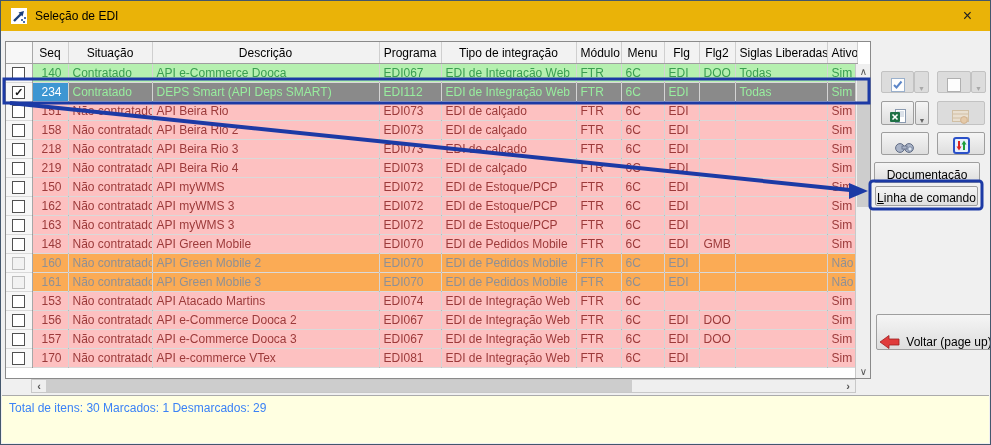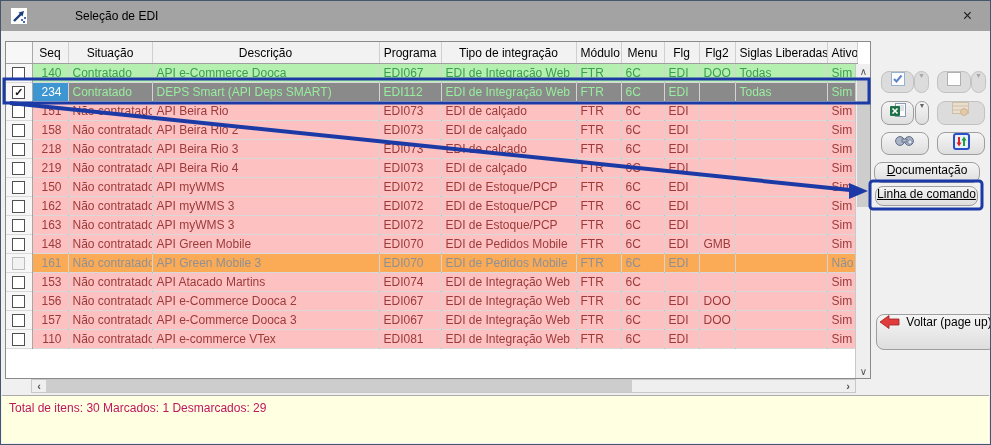--- a/index.html
+++ b/index.html
@@ -1,21 +1,21 @@
 <!DOCTYPE html>
 <html style="--annotation: #1c3aa5; --row-green-bg: #b6f0b0; --row-green-text: #3a9e50; --row-pink-bg: #fdc1c1; --row-pink-text: #9c3a3a; --row-orange-bg: #fbab55; --row-orange-text: #8f9095; --row-selected-bg: #8a8a8a; --row-selected-text: #98ee9e; --row-selected-seq-bg: #3d96d2; --status-bg: #ffffe1;"><head>
 <meta charset="utf-8">
 <style>
   * { margin:0; padding:0; box-sizing:border-box; }
   html,body { width:991px; height:445px; }
   body { font-family:"Liberation Sans", sans-serif; font-size:12px; background:#fff; }
   #window { position:relative; width:991px; height:445px; background:#f0f0f0; border:1px solid #44576d; overflow:hidden; }
 
   
-  #titlebar { position:absolute; left:0; top:0; width:100%; height:30px; background:#a3a3a3; display:flex; align-items:center; padding-left:10px;gap:40px; }
+  #titlebar { position:absolute; left:0; top:0; width:100%; height:30px; background:#eab308; display:flex; align-items:center; padding-left:10px; }
   #titlebar .title { margin-left:8px; color:#000; font-size:12px; }
   #close-btn { position:absolute; right:0; top:0; width:45px; height:30px; display:flex; align-items:center; justify-content:center; font-size:16px; color:#222; cursor:pointer; }
 
   
   #table-viewport { position:absolute; left:4px; top:40px; width:866px; height:338px; background:#fff; border:1px solid #8a8a8a; overflow:hidden; }
   table { border-collapse:collapse; table-layout:fixed; width:851px; }
   th { background:#f2f2f2; border-right:1px solid #cfcfcf; border-bottom:1px solid #9f9f9f; font-weight:normal; text-align:center; padding:3px 4px 2px 4px; height:21px; white-space:nowrap; overflow:hidden; }
   td { border-right:1px solid rgba(120,120,120,.32); border-bottom:1px solid rgba(120,120,120,.28); padding:2px 4px 1px 4px; height:19px; white-space:nowrap; overflow:hidden; }
   td.check-col, th.check-col { background:#f7f7f7; border-right:1px solid #a8a8a8; text-align:center; padding:1px; }
   .col-seq { text-align:right; padding-right:6px; }
@@ -30,24 +30,24 @@
 
   
   .vscroll { position:absolute; right:0; top:22px; width:15px; height:315px; background:#efefef; border-left:1px solid #c8c8c8; }
   .vscroll .arrow { position:absolute; left:0; width:15px; height:15px; color:#555; font-size:10px; text-align:center; line-height:15px; cursor:pointer; }
   .vscroll .thumb { position:absolute; left:1px; top:15px; width:13px; height:128px; background:#cdcdcd; cursor:pointer; }
   #hscroll { position:absolute; left:30px; top:378px; width:825px; height:14px; background:#efefef; border:1px solid #c8c8c8; }
   #hscroll .arrow { position:absolute; top:0; width:14px; height:12px; color:#555; font-size:11px; font-weight:bold; text-align:center; line-height:12px; cursor:pointer; }
   #hscroll .thumb { position:absolute; left:14px; top:0; width:586px; height:12px; background:#cdcdcd; cursor:pointer; }
 
   
-  #status-bar { position:absolute; left:1px; right:1px; top:394px; bottom:1px; background:var(--status-bg); border-top:1px solid #ababab; padding:5px 7px; color:#be185d; }
-
-  
-  .sbtn { position:absolute; background:linear-gradient(#f5f5f5,#dedede); border:1px solid #9e9e9e; border-radius:8px; display:flex; align-items:flex-start; justify-content:center; cursor:pointer; }
+  #status-bar { position:absolute; left:1px; right:1px; top:394px; bottom:1px; background:var(--status-bg); border-top:1px solid #ababab; padding:5px 7px; color:#3b82f6; }
+
+  
+  .sbtn { position:absolute; background:linear-gradient(#f5f5f5,#dedede); border:1px solid #9e9e9e; border-radius:2px; display:flex; align-items:flex-end; justify-content:center; cursor:pointer; }
   .sbtn.disabled { background:#dcdcdc; border-color:#c2c2c2; cursor:default; }
   .sbtn .dd { font-size:7px; color:#666; }
   .sbtn.disabled .dd { color:#a8a8a8; }
   .txtbtn { font-size:12px; color:#000; }
   .txtbtn .lbl { display:block; }
   .txtbtn .lbl::first-letter { text-decoration:underline; }
   .navbtn { flex-direction:row; gap:6px; }
   .navbtn .two { text-align:left; line-height:14px; }
   .navbtn .two .lbl::first-letter { text-decoration:underline; }
 
@@ -241,20 +241,34 @@
             <td class="col-tipo">EDI de Pedidos Mobile</td>
             <td class="col-modulo">FTR</td>
             <td class="col-menu">6C</td>
             <td class="col-flg">EDI</td>
             <td class="col-flg2">GMB</td>
             <td class="col-siglas"></td>
             <td class="col-ativo">Sim</td>
           </tr>
           <tr class="row-orange">
             <td class="check-col"><span class="cb disabled"></span></td>
+            <td class="col-seq">160</td>
+            <td class="col-situacao">Não contratado</td>
+            <td class="col-descricao">API Green Mobile 2</td>
+            <td class="col-programa">EDI070</td>
+            <td class="col-tipo">EDI de Pedidos Mobile</td>
+            <td class="col-modulo">FTR</td>
+            <td class="col-menu">6C</td>
+            <td class="col-flg">EDI</td>
+            <td class="col-flg2"></td>
+            <td class="col-siglas"></td>
+            <td class="col-ativo">Não</td>
+          </tr>
+          <tr class="row-orange">
+            <td class="check-col"><span class="cb disabled"></span></td>
             <td class="col-seq">161</td>
             <td class="col-situacao">Não contratado</td>
             <td class="col-descricao">API Green Mobile 3</td>
             <td class="col-programa">EDI070</td>
             <td class="col-tipo">EDI de Pedidos Mobile</td>
             <td class="col-modulo">FTR</td>
             <td class="col-menu">6C</td>
             <td class="col-flg">EDI</td>
             <td class="col-flg2"></td>
             <td class="col-siglas"></td>
@@ -297,21 +311,21 @@
             <td class="col-tipo">EDI de Integração Web</td>
             <td class="col-modulo">FTR</td>
             <td class="col-menu">6C</td>
             <td class="col-flg">EDI</td>
             <td class="col-flg2">DOO</td>
             <td class="col-siglas"></td>
             <td class="col-ativo">Sim</td>
           </tr>
           <tr class="row-pink">
             <td class="check-col"><span class="cb"></span></td>
-            <td class="col-seq">110</td>
+            <td class="col-seq">170</td>
             <td class="col-situacao">Não contratado</td>
             <td class="col-descricao">API e-commerce VTex</td>
             <td class="col-programa">EDI081</td>
             <td class="col-tipo">EDI de Integração Web</td>
             <td class="col-modulo">FTR</td>
             <td class="col-menu">6C</td>
             <td class="col-flg">EDI</td>
             <td class="col-flg2"></td>
             <td class="col-siglas"></td>
             <td class="col-ativo">Sim</td>
@@ -390,21 +404,21 @@
       <line x1="6" y1="4" x2="6" y2="10" stroke="#d22" stroke-width="2"></line>
       <polygon points="3.5,9.5 8.5,9.5 6,13.5" fill="#d22"></polygon>
       <line x1="11" y1="13" x2="11" y2="7" stroke="#1e9e3c" stroke-width="2"></line>
       <polygon points="8.5,7.5 13.5,7.5 11,3.5" fill="#1e9e3c"></polygon>
     </svg>
   </div>
 
   <div class="sbtn txtbtn" style="left:873px; top:161px; width:106px; height:21px;">
     <span class="lbl">Documentação</span>
   </div>
-  <div class="sbtn txtbtn" style="left:874px; top:185px; width:103px; height:20px;text-decoration:underline;">
+  <div class="sbtn txtbtn" style="left:874px; top:185px; width:103px; height:20px;">
     <span class="lbl">Linha de comando</span>
   </div>
 
   <div class="sbtn navbtn" style="left:875px; top:313px; width:120px; height:36px;">
     <svg width="20" height="14">
       <polygon points="0,7 9,0.5 9,4 19,4 19,10 9,10 9,13.5" fill="#e03c3c" stroke="#a02020" stroke-width="0.8"></polygon>
     </svg>
     <span class="two">
       <span class="lbl">Voltar</span>
       <span>(page up)</span>

